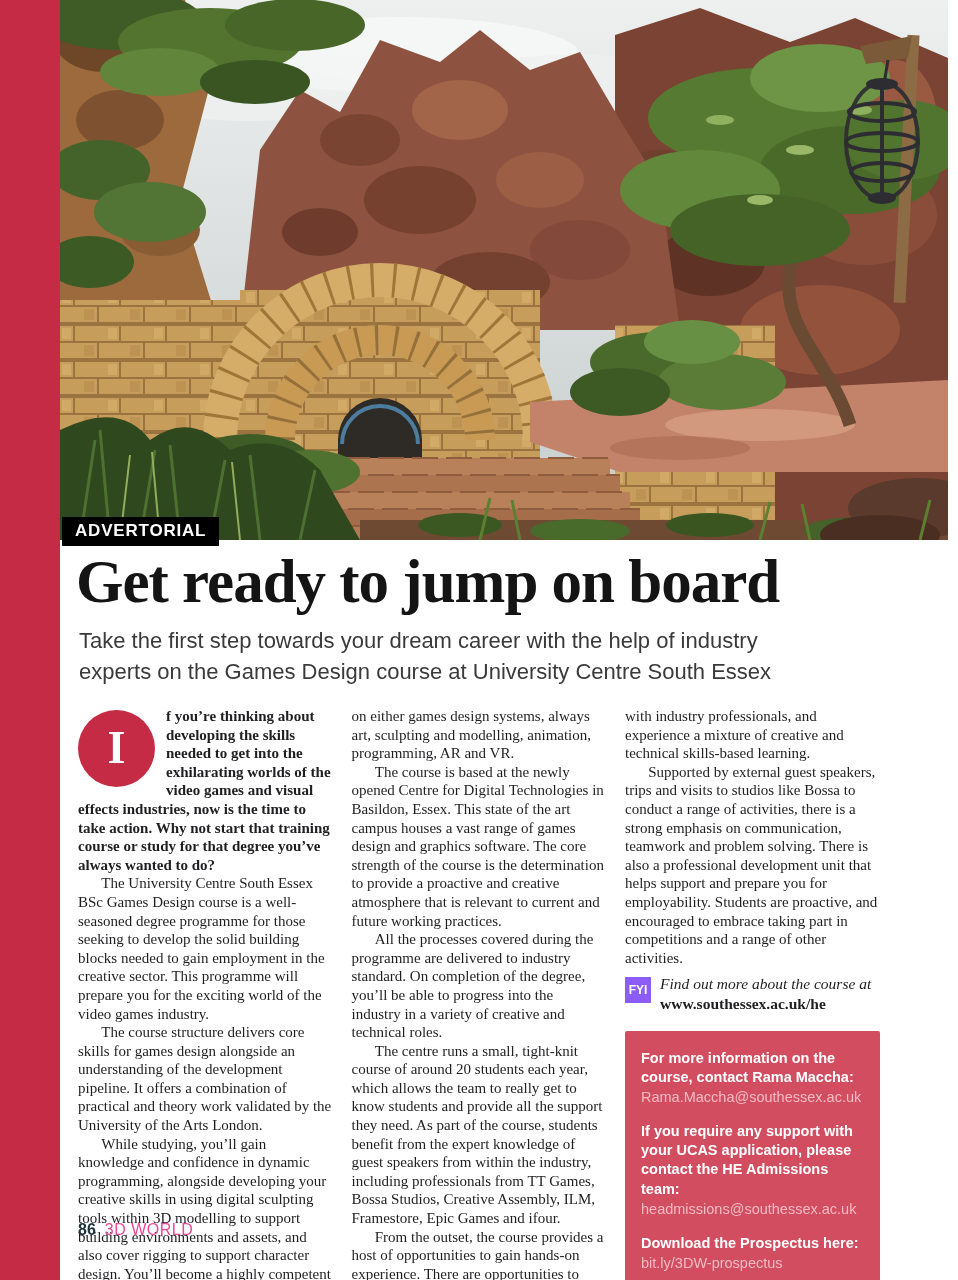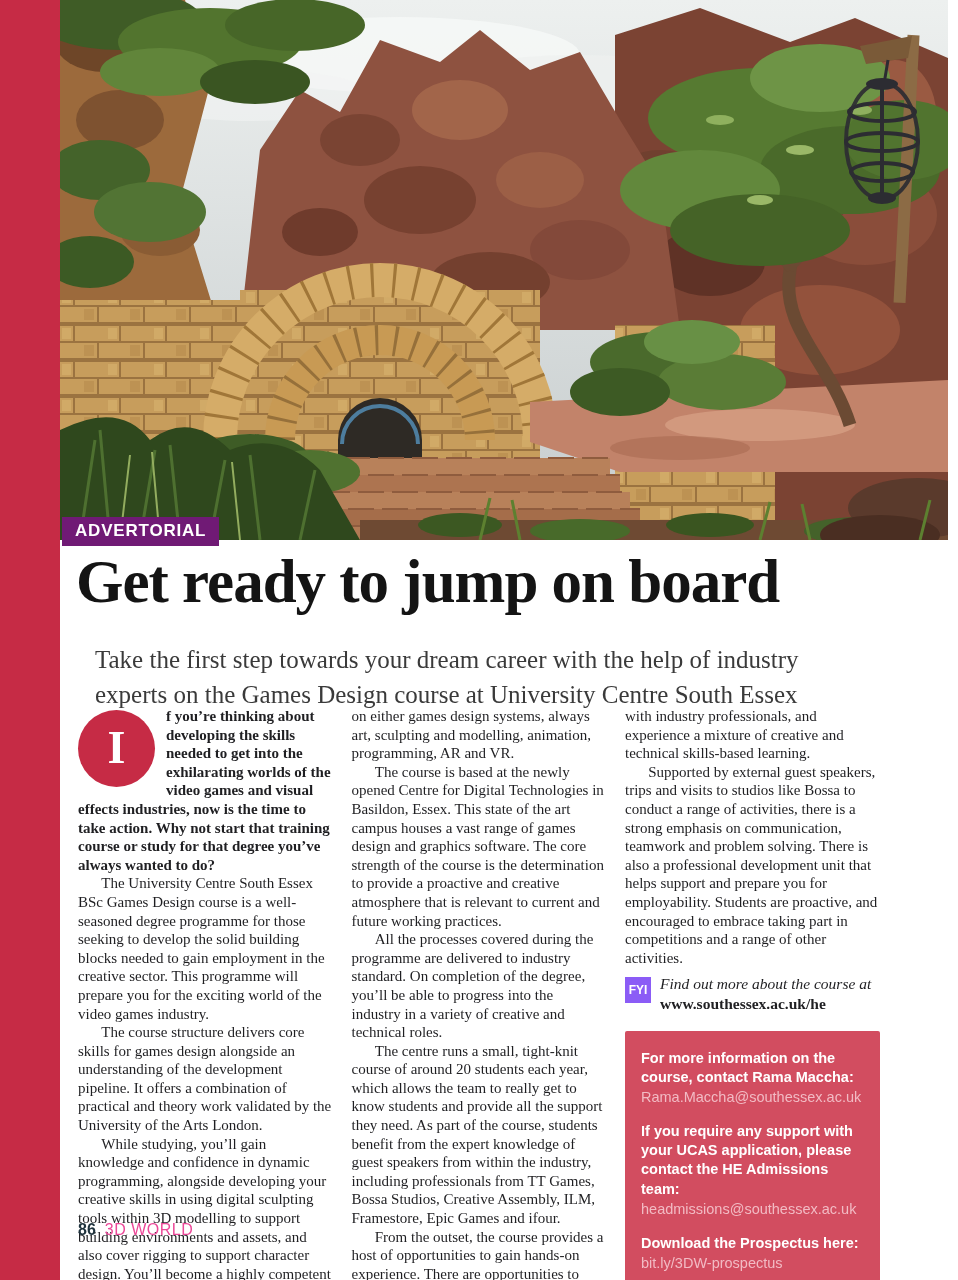--- a/index.html
+++ b/index.html
@@ -1,28 +1,28 @@
 <!DOCTYPE html>
 <html><head>
 <meta charset="utf-8">
 <style>
   html,body{margin:0;padding:0;background:#ffffff;}
   .page{position:relative;width:958px;height:1280px;background:#ffffff;overflow:hidden;
         font-family:"Liberation Serif","DejaVu Serif",serif;}
   .left-band{position:absolute;left:0;top:0;width:60px;height:1280px;background:#c62b45;}
   .hero{position:absolute;left:60px;top:0;width:888px;height:540px;}
   .hero svg{display:block;width:888px;height:540px;}
-  .adv-label{position:absolute;left:62px;top:517px;background:#701a75;color:#fff;
+  .adv-label{position:absolute;left:62px;top:517px;background:#000000;color:#fff;
         font-family:"Liberation Sans",sans-serif;font-weight:700;font-size:17px;
         letter-spacing:.8px;padding:4px 13px 5px;z-index:5;}
   .headline{position:absolute;left:76px;top:551px;width:810px;margin:0;
         font-family:"Liberation Serif",serif;font-weight:700;font-size:61px;line-height:1;
         letter-spacing:-1px;color:#141414;}
-  .subtitle{position:absolute;left:79px;top:626px;width:740px;margin:16px;
-        font-family:Liberation Serif, serif;font-size:25px;line-height:1.4;
+  .subtitle{position:absolute;left:79px;top:626px;width:740px;margin:0;
+        font-family:Liberation Sans, sans-serif;font-size:22px;line-height:1.4;
         color:#3a3a3a;white-space:pre-line;}
   .columns{position:absolute;left:78px;top:707px;width:802px;display:flex;gap:19px;}
   .bodycol{width:255px;font-size:15px;line-height:18.6px;color:#1f1f22;}
   .bodycol p{margin:0;text-indent:1.55em;}
   .bodycol p.noindent{text-indent:0;}
   .bodycol p.intro{font-weight:700;text-indent:0;}
   .dropcap{float:left;width:77px;height:77px;border-radius:50%;background:#c62b45;
         color:#fff;display:flex;align-items:center;justify-content:center;
         font-family:"Liberation Serif",serif;font-weight:700;font-size:46px;
         margin:3px 11px 5px 0;}

